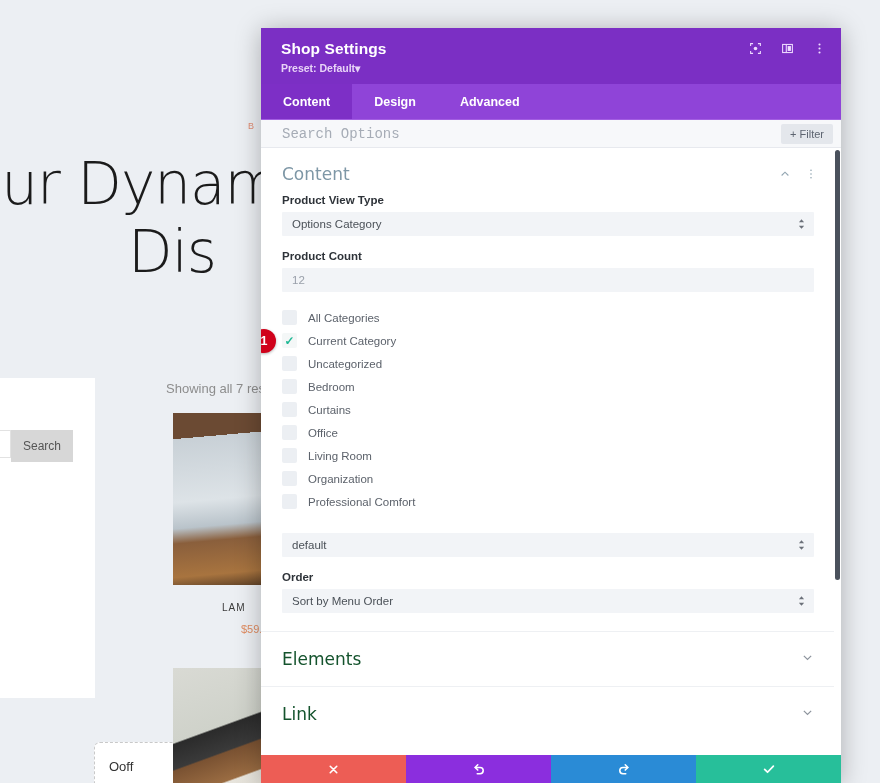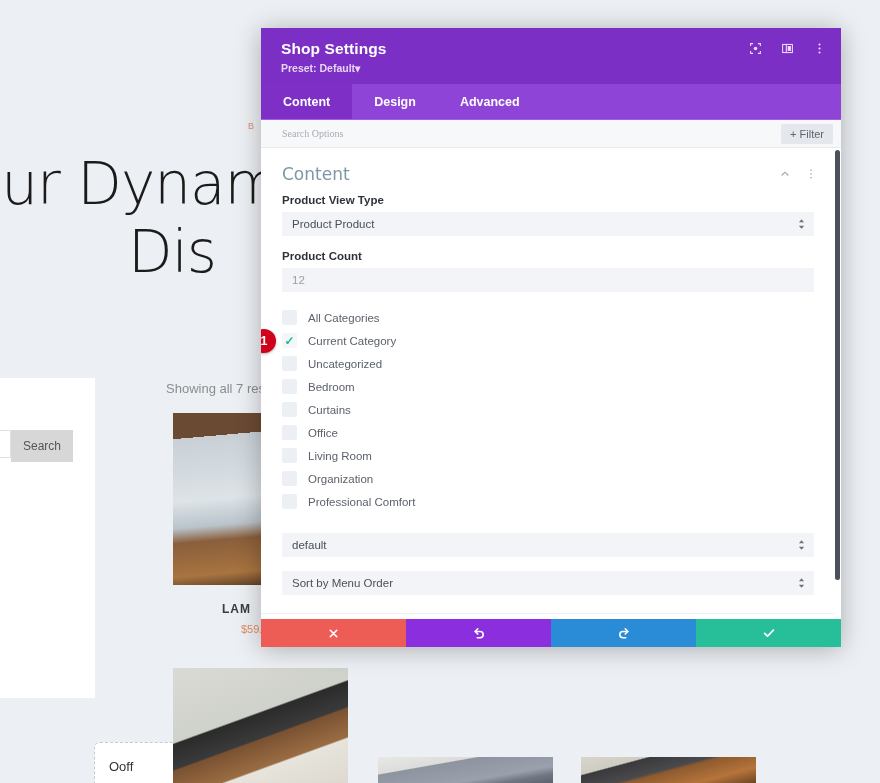--- a/index.html
+++ b/index.html
@@ -72,22 +72,22 @@
   .bg-topnote {
     position: absolute; left: 248px; top: 121px;
     font-size: 9px; color: #e08b72;
   }
 
   .prod-card {
     position: absolute; background: #fff;
   }
   .prod-img { width: 100%; height: 100%; background-size: cover; }
   .prod-title {
-    position: absolute; font-size: 12px; letter-spacing: 1px;
-    color: #3b3b3b; font-weight: 700;
+    position: absolute; font-size: 10px; letter-spacing: 1px;
+    color: #3b3b3b; font-weight: 400;
   }
   .prod-price {
     position: absolute; font-size: 11px; color: #e08b60;
   }
 
   
   .ph-bed {
     background:
       linear-gradient(175deg, #6b4a33 0%, #6b4a33 14%, #c8d0d6 14%, #dde3e7 48%, #b9c3ca 62%, #8a5f3c 70%, #a8743f 88%, #3d2a1c 100%);
   }
@@ -99,21 +99,21 @@
     background: linear-gradient(170deg,#e8e8e6 0%,#dcdcda 30%,#8d94a0 32%,#9aa1ad 70%,#6f7682 84%,#5d636d 100%);
   }
   .ph-table {
     background: linear-gradient(165deg,#d8d5cc 0%,#cfccc2 24%,#3a3a3c 26%,#4a4a4c 48%,#8e5a2e 52%,#b5743a 78%,#6d4423 100%);
   }
 
   
   #settings-modal {
     position: absolute;
     left: 261px; top: 28px;
-    width: 580px; height: 619px;
+    width: 580px; height: 755px;
     background: #ffffff;
     box-shadow: 0 2px 24px rgba(0,0,0,0.28);
     display: flex; flex-direction: column;
     overflow: hidden;
   }
 
   .modal-header {
     background: #7b2fc4;
     padding: 12px 18px 10px 20px;
     position: relative;
@@ -153,22 +153,22 @@
   .search-bar {
     display: flex; align-items: center;
     background: #f7f8fa;
     border-bottom: 1px solid #e7e9ee;
     padding: 0 8px 0 21px;
     height: 28px;
     flex: 0 0 auto;
   }
   .search-input {
     flex: 1; border: none; background: transparent; outline: none;
-    font-size: 10px; color: #9aa0ab;
-    font-family: Liberation Serif, serif;
+    font-size: 14px; color: #9aa0ab;
+    font-family: Liberation Mono, monospace;
   }
   .search-input::placeholder { color: #a6acb6; }
   .filter-btn {
     background: #e4e7ec; color: #5d6470;
     font-size: 11px; border: none; border-radius: 2px;
     padding: 4px 9px; cursor: pointer; white-space: nowrap;
     font-family: "Liberation Sans", sans-serif;
   }
 
   .modal-body {
@@ -377,21 +377,21 @@
               <circle cx="8" cy="3" r="1.1"></circle>
               <circle cx="8" cy="8" r="1.1"></circle>
               <circle cx="8" cy="13" r="1.1"></circle>
             </svg>
         </div>
       </div>
 
       <div class="field">
         <div class="field-label">Product View Type</div>
         <div class="select-box">
-          <span>Product Product</span>
+          <span>Options Category</span>
           <span class="select-arrow">
             <svg width="7" height="11" viewBox="0 0 8 12" fill="currentColor">
                 <path d="M4 0.5L7 4H1z"></path>
                 <path d="M4 11.5L1 8h6z"></path>
               </svg>
           </span>
         </div>
       </div>
 
       <div class="field">
@@ -450,20 +450,21 @@
           <span class="select-arrow">
             <svg width="7" height="11" viewBox="0 0 8 12" fill="currentColor">
                 <path d="M4 0.5L7 4H1z"></path>
                 <path d="M4 11.5L1 8h6z"></path>
               </svg>
           </span>
         </div>
       </div>
 
       <div class="field" style="margin-bottom:18px">
+        <div class="field-label">Order</div>
         <div class="select-box">
           <span>Sort by Menu Order</span>
           <span class="select-arrow">
             <svg width="7" height="11" viewBox="0 0 8 12" fill="currentColor">
                 <path d="M4 0.5L7 4H1z"></path>
                 <path d="M4 11.5L1 8h6z"></path>
               </svg>
           </span>
         </div>
       </div>

